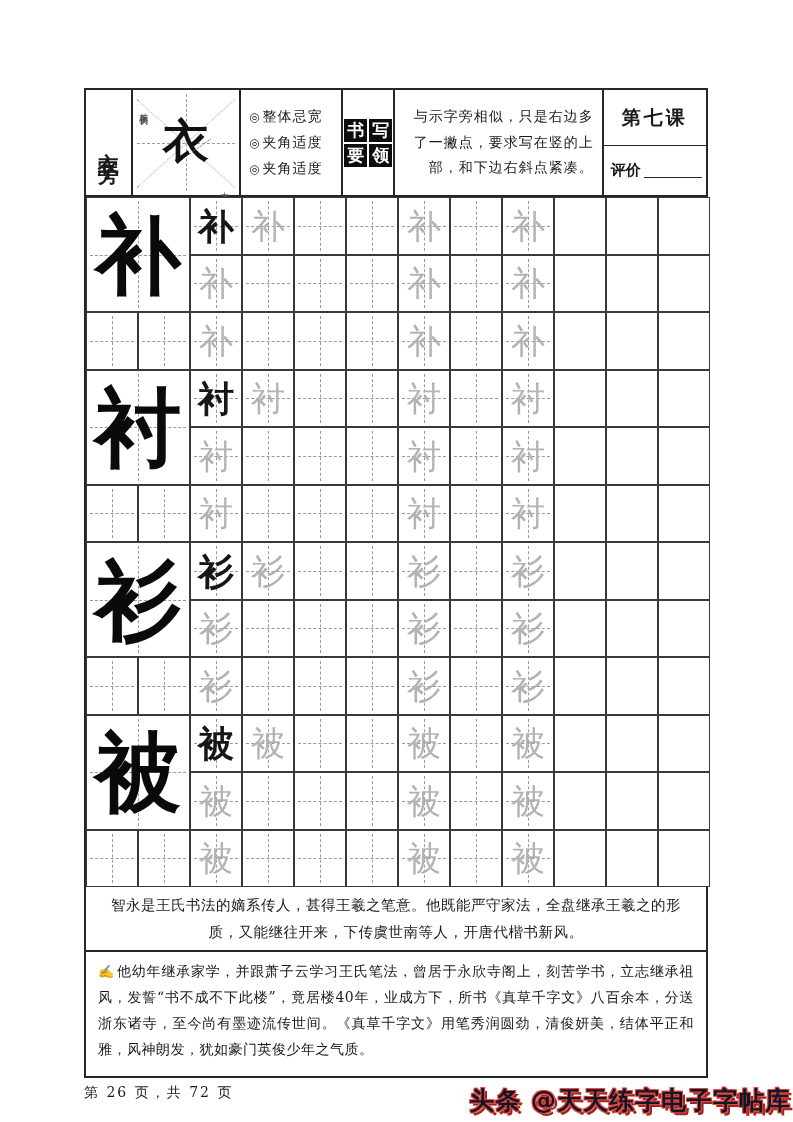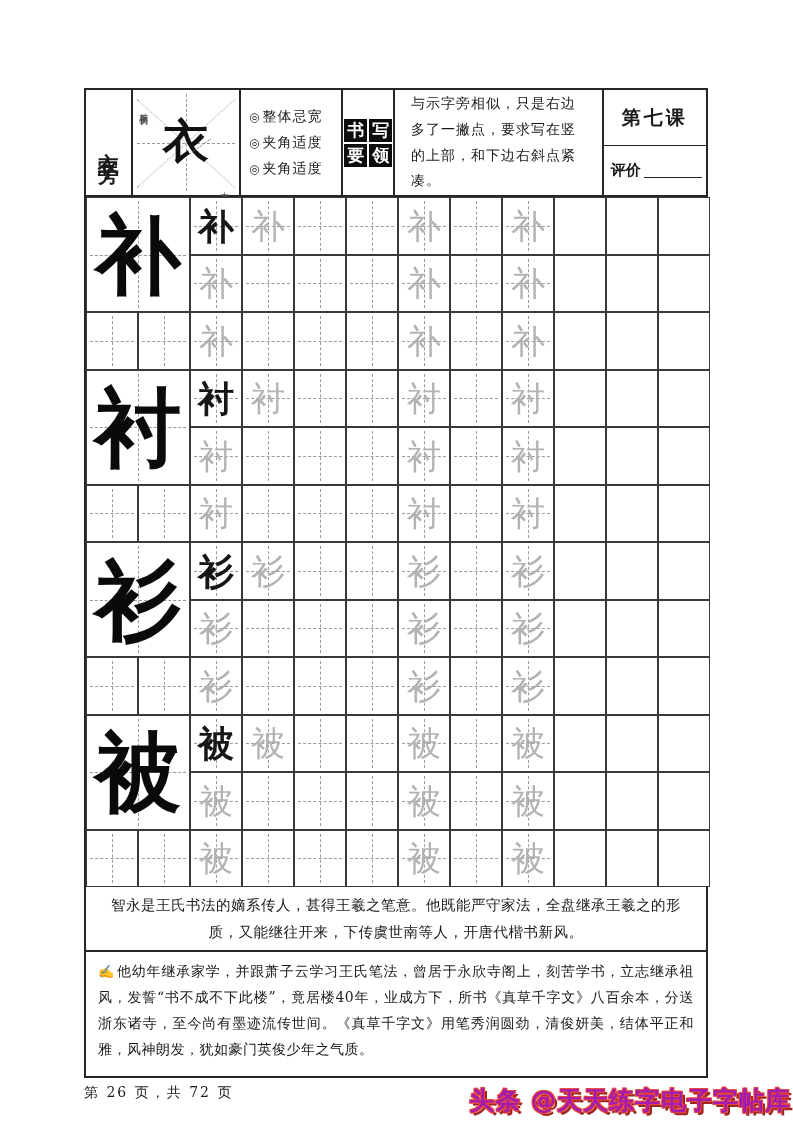--- a/index.html
+++ b/index.html
@@ -29,22 +29,22 @@
   .d1{transform:rotate(42deg);} .d2{transform:rotate(-42deg);}
   .tips{width:103px;display:flex;flex-direction:column;justify-content:center;
         padding-left:8px;gap:8px;}
   .tip{font-size:14px;letter-spacing:1px;white-space:nowrap;}
   .tip .bullet{font-size:12px;margin-right:2px;}
   .wlabel{width:52px;display:flex;align-items:center;justify-content:center;}
   .wgrid{display:grid;grid-template-columns:23px 23px;grid-template-rows:23px 23px;gap:2px;}
   .wgrid span{background:#0d0d0d;color:#fff;font-size:17px;font-weight:bold;
               display:flex;align-items:center;justify-content:center;}
   .instr{width:210px;display:flex;align-items:center;}
-  .instr p{margin:8px;padding:6px 8px;font-size:14px;line-height:1.85;
-           text-align:left;letter-spacing:1px;}
+  .instr p{margin:0;padding:6px 8px;font-size:14px;line-height:1.85;
+           text-align:right;letter-spacing:1px;}
   .lesson{width:103px;display:flex;flex-direction:column;}
   .lesson-top{height:56px;display:flex;align-items:center;justify-content:center;
               border-bottom:1.5px solid #262626;box-sizing:border-box;}
   .lesson-top span{font-size:19px;font-weight:bold;letter-spacing:3px;}
   .lesson-bot{flex:1;display:flex;align-items:center;padding-left:7px;text-align:right;}
   .lesson-bot .lbl{font-size:15px;font-weight:bold;}
   .blankline{display:inline-block;width:58px;border-bottom:1.5px solid #262626;
              height:14px;margin-left:3px;}
   
   .grid{height:690px;}
@@ -71,21 +71,21 @@
   .bio-label span{font-size:17px;font-weight:bold;letter-spacing:4px;}
   .bio-text{flex:1;padding:7px 12px 0 12px;box-sizing:border-box;}
   .bio-text p{margin:0;font-size:14px;line-height:1.85;text-align:justify;
               letter-spacing:0.5px;}
   .pen{font-size:13px;margin-right:2px;}
   
   .footer{position:absolute;left:84px;top:1084px;width:624px;text-align:left;
           font-size:14px;letter-spacing:2px;}
   .watermark{position:absolute;right:2px;top:1084px;
              font-family:"DejaVu Sans","Liberation Sans",sans-serif;
-             font-size:25px;font-weight:bold;letter-spacing:1px;color:#a21caf;
+             font-size:25px;font-weight:bold;letter-spacing:1px;color:#0f172a;
              text-shadow:-1px -1px 0 #e8453c,1px -1px 0 #e8453c,-1px 1px 0 #e8453c,
                          1px 1px 0 #e8453c,3px 3px 0 #9c281d;}
 </style>
 </head>
 <body>
 
 <div class="sheet">
 
   <div class="hdr">
     <div class="hcell radical">

